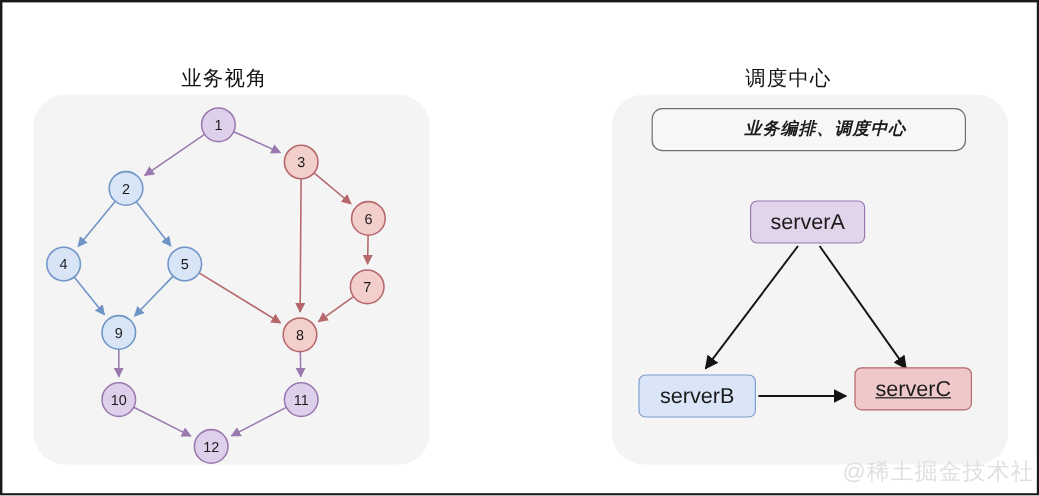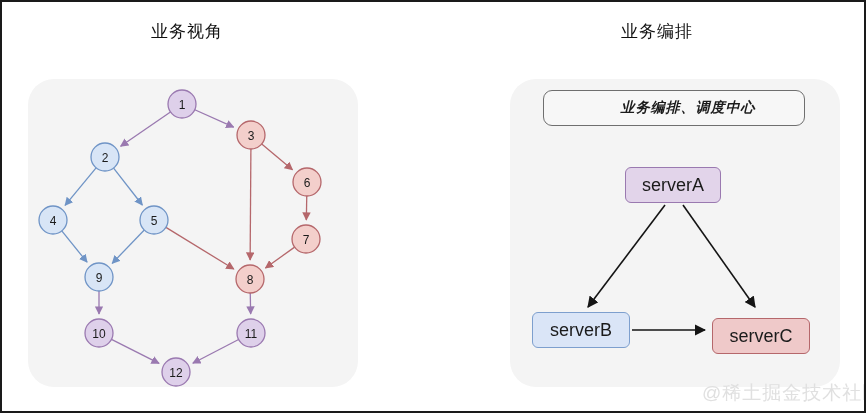--- a/index.html
+++ b/index.html
@@ -19,20 +19,21 @@
     box-sizing: border-box;
     overflow: hidden;
   }
   .panel-title {
     position: absolute;
     text-align: center;
     font-size: 17px;
     color: #111111;
     letter-spacing: 1px;
     white-space: nowrap;
+    margin-top: 34px;
   }
   #title-business { left: 60px; top: 18px; width: 250px; }
   #title-architecture { left: 530px; top: 18px; width: 250px; }
 
   .panel-bg {
     position: absolute;
     background: #f4f4f4;
     border-radius: 26px;
   }
   #panel-left-bg  { left: 26px;  top: 77px;  width: 330px; height: 308px; }
@@ -82,44 +83,45 @@
     left: 623px; top: 165px; width: 96px; height: 36px;
     background: #e2d4ea;
     border: 1.3px solid #9a79b0;
   }
   #server-b-box {
     left: 530px; top: 310px; width: 98px; height: 36px;
     background: #dae5f7;
     border: 1.3px solid #7d9fce;
   }
   #server-c-box {
-    left: 710px; top: 316px; width: 98px; height: 36px;
+    left: 710px; top: 304px; width: 98px; height: 36px;
     background: #efc9c9;
     border: 1.3px solid #b5676b;
+    text-decoration: underline;
   }
   .arch-edge { fill: none; stroke: #141414; stroke-width: 1.6px; }
 
   #watermark {
     position: absolute;
     left: 700px;
     top: 378px;
     font-size: 19px;
     color: #e0e0e0;
     letter-spacing: 1px;
     white-space: nowrap;
   }
 </style>
 </head>
 <body>
 
 <div id="canvas">
 
   <div class="panel-title" id="title-business">业务视角</div>
 
-  <div class="panel-title" id="title-architecture">业务编排</div>
+  <div class="panel-title" id="title-architecture">调度中心</div>
 
   <div class="panel-bg" id="panel-left-bg"></div>
   <div class="panel-bg" id="panel-right-bg"></div>
 
   <svg class="layer" id="graph-layer">
     <defs>
       <marker id="ah-purple" viewBox="0 0 10 10" refX="9" refY="5" markerWidth="6.5" markerHeight="6.5" orient="auto-start-reverse">
         <path d="M 0 0 L 10 5 L 0 10 z" fill="#9a79b0"></path>
       </marker>
       <marker id="ah-blue" viewBox="0 0 10 10" refX="9" refY="5" markerWidth="6.5" markerHeight="6.5" orient="auto-start-reverse">

